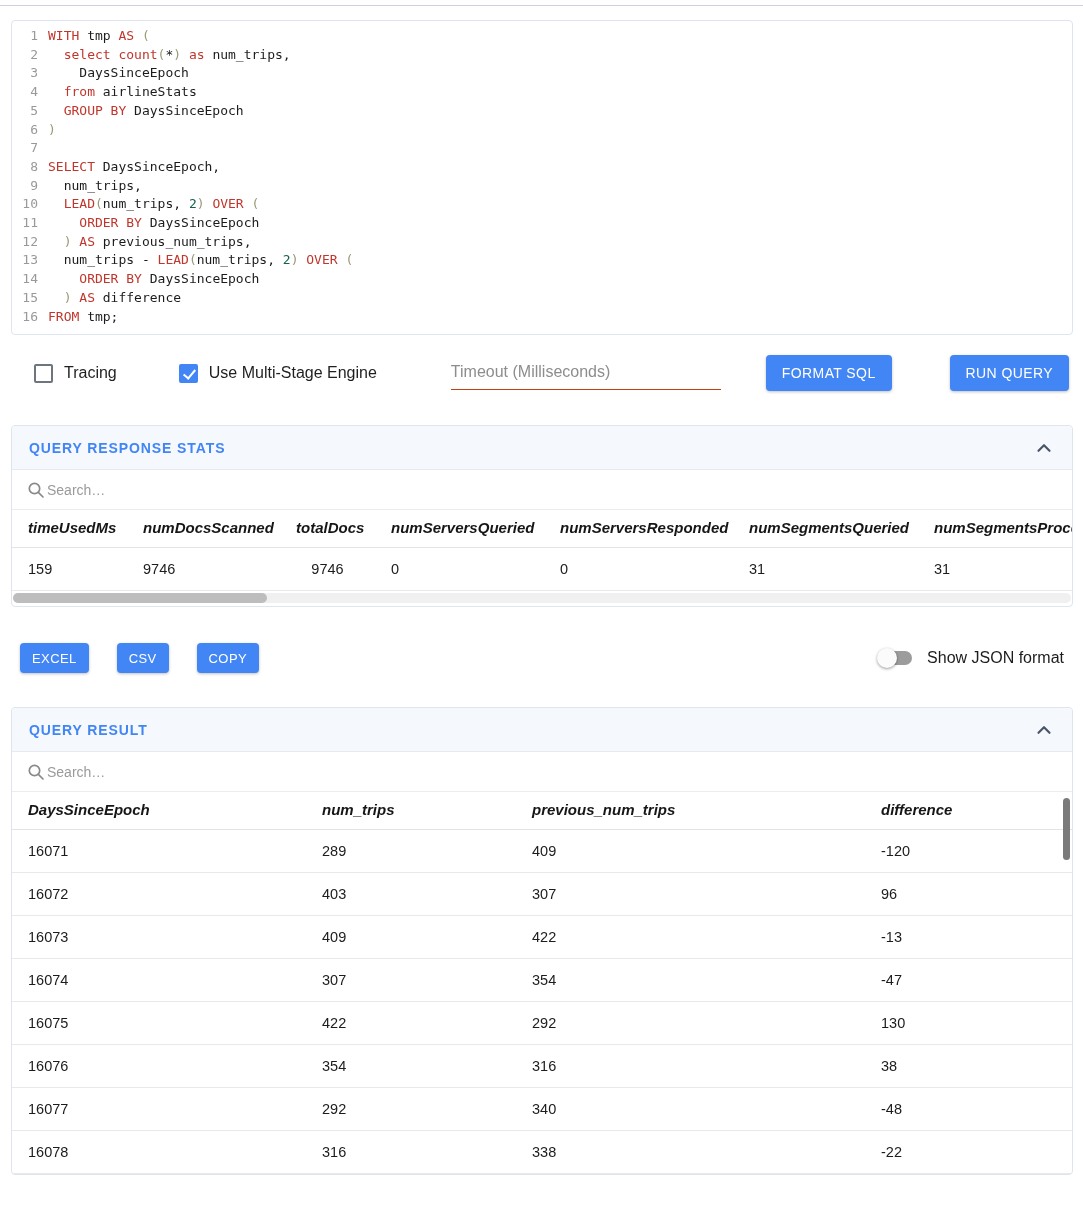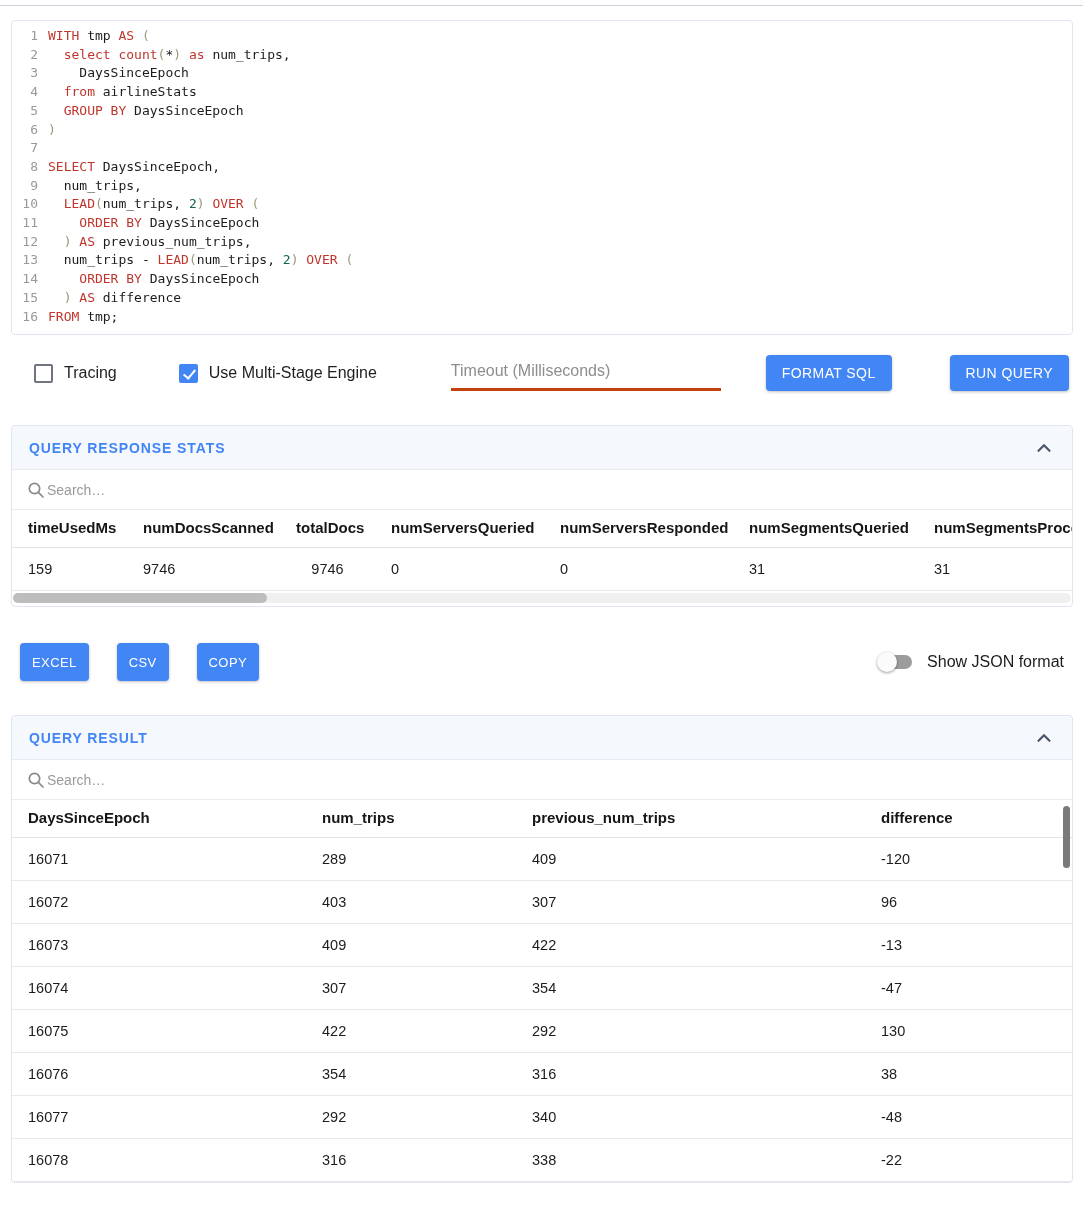--- a/index.html
+++ b/index.html
@@ -32,42 +32,42 @@
   .controls { display:flex; align-items:center; margin:20px 0 34px; padding-left:23px; }
   .checkbox { width:19px; height:19px; border:2px solid #6e757f; border-radius:2px; cursor:pointer; position:relative; flex:0 0 auto; }
   .checkbox.checked { background:var(--accent_blue,#4285f4); border-color:var(--accent_blue,#4285f4); }
   .checkbox.checked::after {
     content:""; position:absolute; left:5px; top:1px; width:5px; height:10px;
     border:solid #fff; border-width:0 2px 2px 0; transform:rotate(40deg);
   }
   .ctrl-label { margin-left:11px; font-size:16px; color:#1f1f1f; cursor:pointer; }
   .gap-multistage { margin-left:62px; }
   .timeout {
-    margin-left:74px; width:270px; border:none; border-bottom:3px solid #c2410c;
+    margin-left:74px; width:270px; border:none; border-bottom:1px solid #c2410c;
     font-size:16px; padding:6px 0 8px; outline:none; background:transparent; color:#222; font-family:inherit;
   }
   .timeout::placeholder { color:#8d8d8d; }
   .btn {
     background:var(--accent_blue,#4285f4); color:#fff; border:none; border-radius:4px;
     font-weight:500; letter-spacing:.4px; font-family:inherit; cursor:pointer;
     box-shadow:0 1px 3px rgba(0,0,0,.25);
   }
   .btn-lg { height:36px; padding:0 16px; font-size:14px; }
   .format-btn { margin-left:45px; }
   .run-btn { margin-left:58px; }
 
   
   .search-row { display:flex; align-items:center; height:40px; padding:0 15px; border-bottom:1px solid #ececec; }
   .search-input { border:none; outline:none; flex:1; font-size:14px; margin-left:0; font-family:inherit; color:#333; background:transparent; }
   .search-input::placeholder { color:#9a9a9a; }
 
   
   .table-wrap { overflow:hidden; width:100%; }
   table { border-collapse:collapse; table-layout:fixed; }
-  th { text-align:left; font-size:15px; font-weight:700; padding:9px 16px 11px; border-bottom:1px solid #e3e3e3; color:#161616; white-space:nowrap; overflow:hidden; }
+  th { text-align:left; font-size:15px; font-weight:700; padding:9px 16px 11px; border-bottom:1px solid #e3e3e3; color:#161616; white-space:nowrap; overflow:hidden;font-style:italic; }
   td { font-size:14.5px; padding:13px 16px; border-bottom:1px solid #e9e9e9; color:#1c1c1c; white-space:nowrap; overflow:hidden; }
   .stats-table { width:1130px; }
   .stats-table th:nth-child(1), .stats-table td:nth-child(1){ width:115px; }
   .stats-table th:nth-child(2), .stats-table td:nth-child(2){ width:153px; }
   .stats-table th:nth-child(3), .stats-table td:nth-child(3){ width:95px;text-align:center; }
   .stats-table th:nth-child(4), .stats-table td:nth-child(4){ width:169px; }
   .stats-table th:nth-child(5), .stats-table td:nth-child(5){ width:189px; }
   .stats-table th:nth-child(6), .stats-table td:nth-child(6){ width:185px; }
   .result-table { width:100%; }
   .result-table th:nth-child(1), .result-table td:nth-child(1){ width:294px; }
@@ -75,21 +75,21 @@
   .result-table th:nth-child(3), .result-table td:nth-child(3){ width:349px; }
 
   
   .hscroll { height:10px; background:#f0f0f0; position:relative; margin:2px 1px 3px 1px; border-radius:5px; cursor:pointer; }
   .hscroll-thumb { position:absolute; left:0; top:0; height:10px; width:254px; background:#bdbdbd; border-radius:5px; cursor:grab; }
   .result-panel { position:relative; }
   .vscroll-thumb { position:absolute; right:2px; top:90px; width:7px; height:62px; background:#7a7a7a; border-radius:4px; cursor:grab; }
 
   
   .export-row { display:flex; align-items:center; margin:36px 0 34px; padding:0 9px; }
-  .btn-sm { height:38px; padding:0 12px; font-size:13px; margin-right:28px; }
+  .btn-sm { height:30px; padding:0 12px; font-size:13px; margin-right:28px; }
   .spacer { flex:1; }
   .switch { position:relative; width:36px; height:20px; margin-right:14px; cursor:pointer; flex:0 0 auto; }
   .switch-track { position:absolute; left:1px; top:3px; width:34px; height:14px; border-radius:7px; background:#9c9c9c; }
   .switch-thumb { position:absolute; left:0; top:0; width:20px; height:20px; border-radius:50%; background:#fbfbfb; box-shadow:0 1px 3px rgba(0,0,0,.4); }
   .toggle-label { font-size:16px; color:#1c1c1c; cursor:pointer; }
 
   
   .help-icon {
     width:21px; height:21px; border:2px solid #3d3d3d; border-radius:50%;
     display:flex; align-items:center; justify-content:center;

